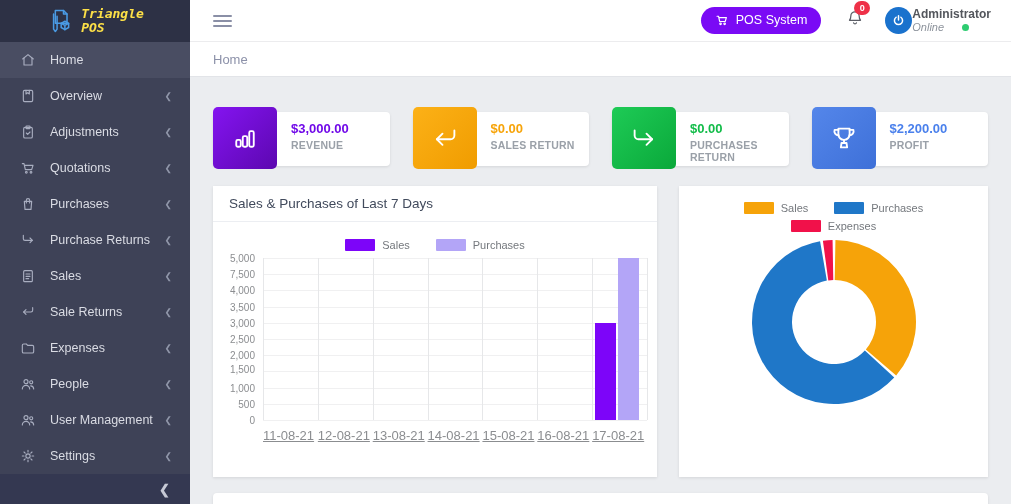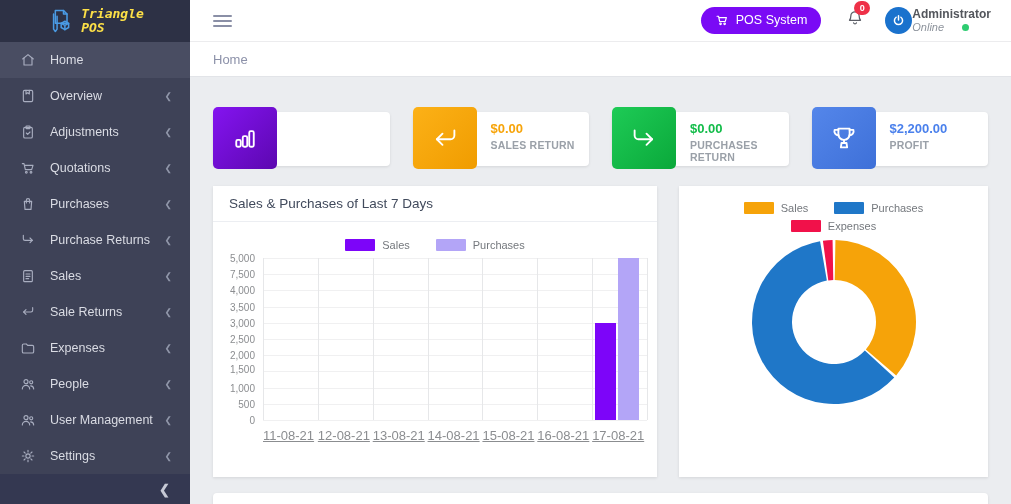--- a/index.html
+++ b/index.html
@@ -243,20 +243,24 @@
 
     <div class="content">
       <div class="cards" id="stat-cards">
           <div class="card">
             <div class="card-icon" style="background:linear-gradient(135deg,#8414f0,#5c07b0)">
               <svg width="30" height="30" viewBox="0 0 24 24" fill="none" stroke="currentColor" stroke-width="1.5" stroke-linecap="round" stroke-linejoin="round">
                 <rect x="5" y="13.5" width="3.6" height="5.5" rx="1.2"></rect>
                 <rect x="10.2" y="10.5" width="3.6" height="8.5" rx="1.2"></rect>
                 <rect x="15.4" y="6.5" width="3.6" height="12.5" rx="1.2"></rect>
               </svg>
+            </div>
+            <div class="card-text">
+              <div class="card-value" style="color:#7009e8">$3,000.00</div>
+              <div class="card-label">REVENUE</div>
             </div>
           </div>
           <div class="card">
             <div class="card-icon" style="background:linear-gradient(135deg,#fcb117,#f09c00)">
               <svg width="30" height="30" viewBox="0 0 24 24" fill="none" stroke="currentColor" stroke-width="1.5" stroke-linecap="round" stroke-linejoin="round">
                 <path d="M19.5 6 V10 a3 3 0 0 1 -3 3 H5.5"></path>
                 <path d="M10 8.5 L5.5 13 L10 17.5"></path>
               </svg>
             </div>
             <div class="card-text">

